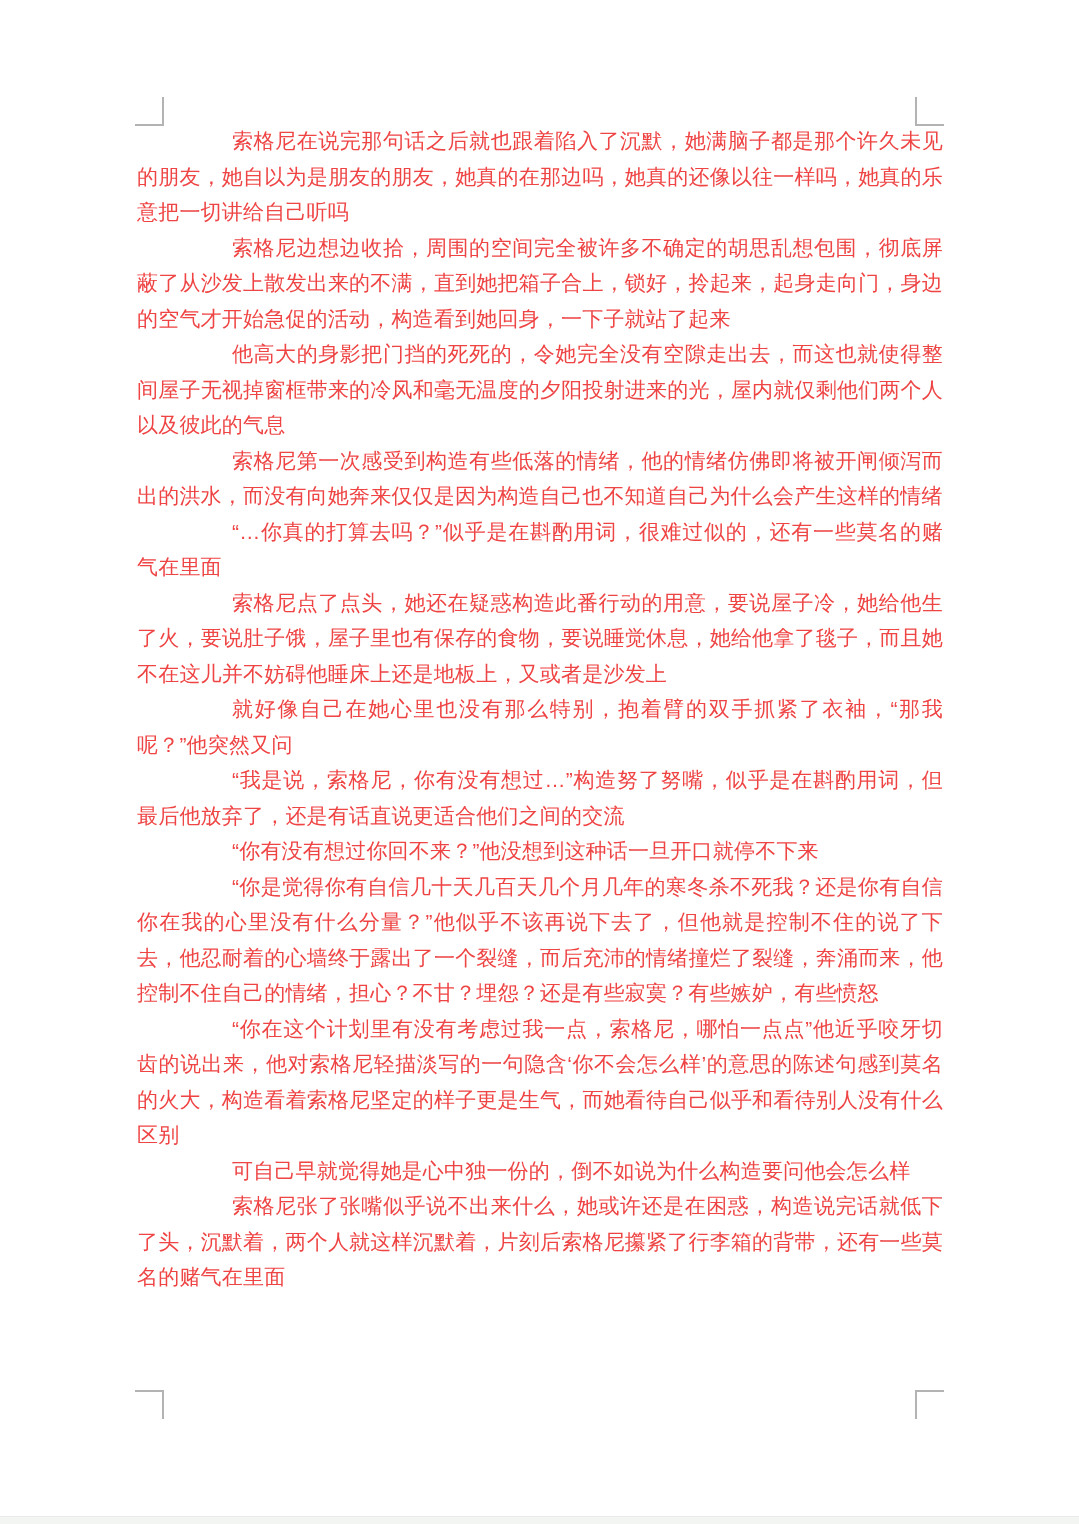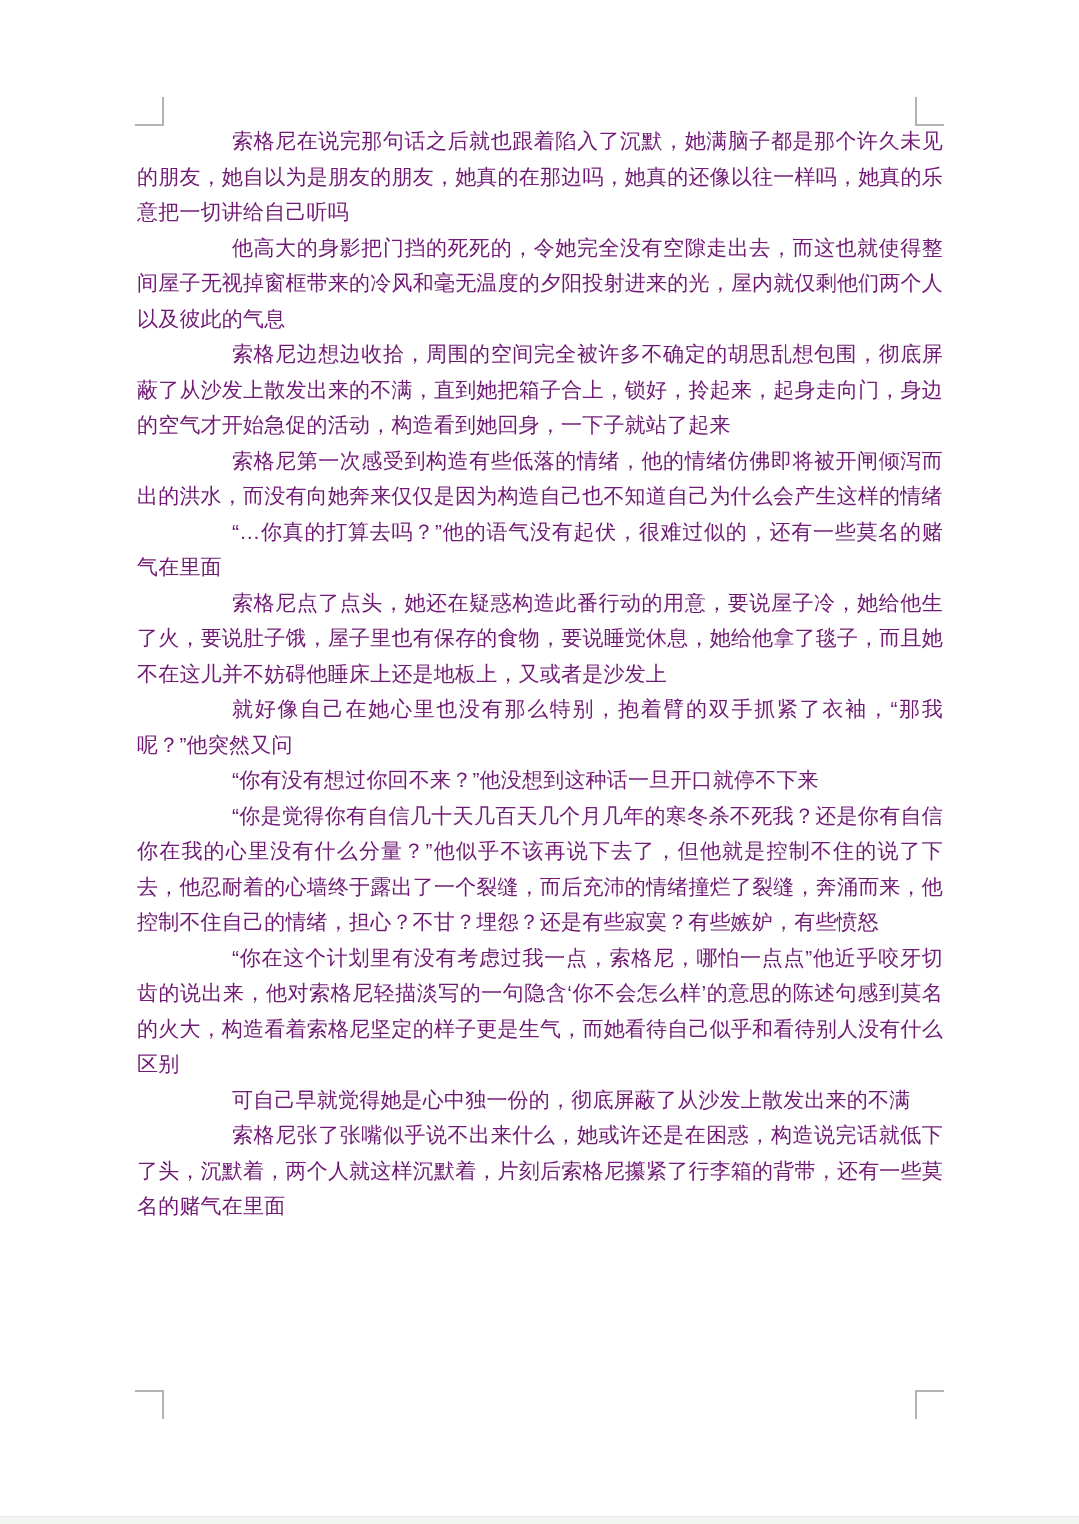--- a/index.html
+++ b/index.html
@@ -26,21 +26,21 @@
   .crop-mark.bl { left: 135px; top: 1390px; border-right: 2px solid #b3b3b3; border-top: 2px solid #b3b3b3; }
   .crop-mark.br { left: 915px; top: 1390px; border-left: 2px solid #b3b3b3;  border-top: 2px solid #b3b3b3; }
 
   .page-text {
     position: absolute;
     left: 137px;
     top: 123px;
     width: 806px;
     font-size: 21px;
     line-height: 35.5px;
-    color: #701a75;
+    color: #ef4444;
     text-align: justify;
     letter-spacing: 0.2px;
   }
   .page-text p {
     margin: 0;
     padding: 0;
     text-indent: 95px;
     word-break: break-all;
   }
 
@@ -59,28 +59,29 @@
 
 <div class="screen">
 
   <span class="crop-mark tl"></span>
   <span class="crop-mark tr"></span>
   <span class="crop-mark bl"></span>
   <span class="crop-mark br"></span>
 
   <div class="page-text">
     <p>索格尼在说完那句话之后就也跟着陷入了沉默，她满脑子都是那个许久未见的朋友，她自以为是朋友的朋友，她真的在那边吗，她真的还像以往一样吗，她真的乐意把一切讲给自己听吗</p>
+    <p>索格尼边想边收拾，周围的空间完全被许多不确定的胡思乱想包围，彻底屏蔽了从沙发上散发出来的不满，直到她把箱子合上，锁好，拎起来，起身走向门，身边的空气才开始急促的活动，构造看到她回身，一下子就站了起来</p>
     <p>他高大的身影把门挡的死死的，令她完全没有空隙走出去，而这也就使得整间屋子无视掉窗框带来的冷风和毫无温度的夕阳投射进来的光，屋内就仅剩他们两个人以及彼此的气息</p>
-    <p>索格尼边想边收拾，周围的空间完全被许多不确定的胡思乱想包围，彻底屏蔽了从沙发上散发出来的不满，直到她把箱子合上，锁好，拎起来，起身走向门，身边的空气才开始急促的活动，构造看到她回身，一下子就站了起来</p>
     <p>索格尼第一次感受到构造有些低落的情绪，他的情绪仿佛即将被开闸倾泻而出的洪水，而没有向她奔来仅仅是因为构造自己也不知道自己为什么会产生这样的情绪</p>
-    <p>“…你真的打算去吗？”他的语气没有起伏，很难过似的，还有一些莫名的赌气在里面</p>
+    <p>“…你真的打算去吗？”似乎是在斟酌用词，很难过似的，还有一些莫名的赌气在里面</p>
     <p>索格尼点了点头，她还在疑惑构造此番行动的用意，要说屋子冷，她给他生了火，要说肚子饿，屋子里也有保存的食物，要说睡觉休息，她给他拿了毯子，而且她不在这儿并不妨碍他睡床上还是地板上，又或者是沙发上</p>
     <p>就好像自己在她心里也没有那么特别，抱着臂的双手抓紧了衣袖，“那我呢？”他突然又问</p>
+    <p>“我是说，索格尼，你有没有想过…”构造努了努嘴，似乎是在斟酌用词，但最后他放弃了，还是有话直说更适合他们之间的交流</p>
     <p>“你有没有想过你回不来？”他没想到这种话一旦开口就停不下来</p>
     <p>“你是觉得你有自信几十天几百天几个月几年的寒冬杀不死我？还是你有自信你在我的心里没有什么分量？”他似乎不该再说下去了，但他就是控制不住的说了下去，他忍耐着的心墙终于露出了一个裂缝，而后充沛的情绪撞烂了裂缝，奔涌而来，他控制不住自己的情绪，担心？不甘？埋怨？还是有些寂寞？有些嫉妒，有些愤怒</p>
     <p>“你在这个计划里有没有考虑过我一点，索格尼，哪怕一点点”他近乎咬牙切齿的说出来，他对索格尼轻描淡写的一句隐含‘你不会怎么样’的意思的陈述句感到莫名的火大，构造看着索格尼坚定的样子更是生气，而她看待自己似乎和看待别人没有什么区别</p>
-    <p>可自己早就觉得她是心中独一份的，彻底屏蔽了从沙发上散发出来的不满</p>
+    <p>可自己早就觉得她是心中独一份的，倒不如说为什么构造要问他会怎么样</p>
     <p>索格尼张了张嘴似乎说不出来什么，她或许还是在困惑，构造说完话就低下了头，沉默着，两个人就这样沉默着，片刻后索格尼攥紧了行李箱的背带，还有一些莫名的赌气在里面</p>
   </div>
 
   <div class="bottom-bar"></div>
 
 </div>
 
 </body></html>

